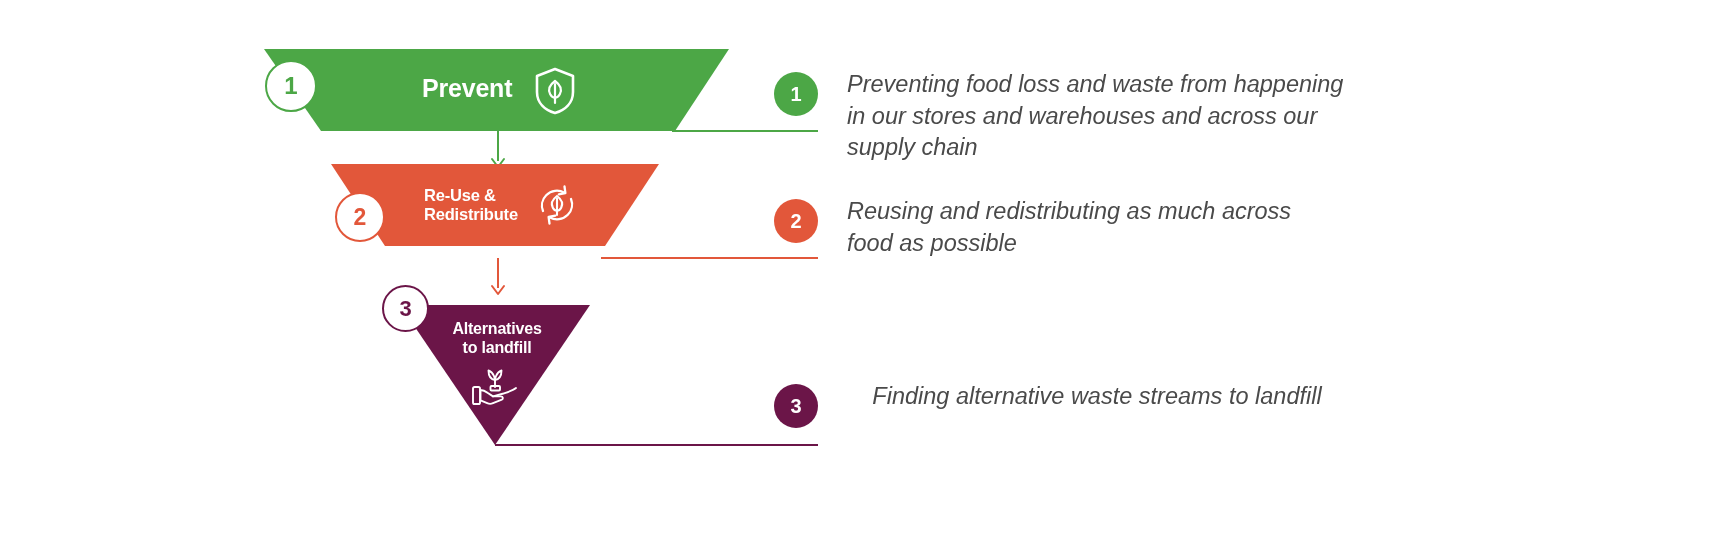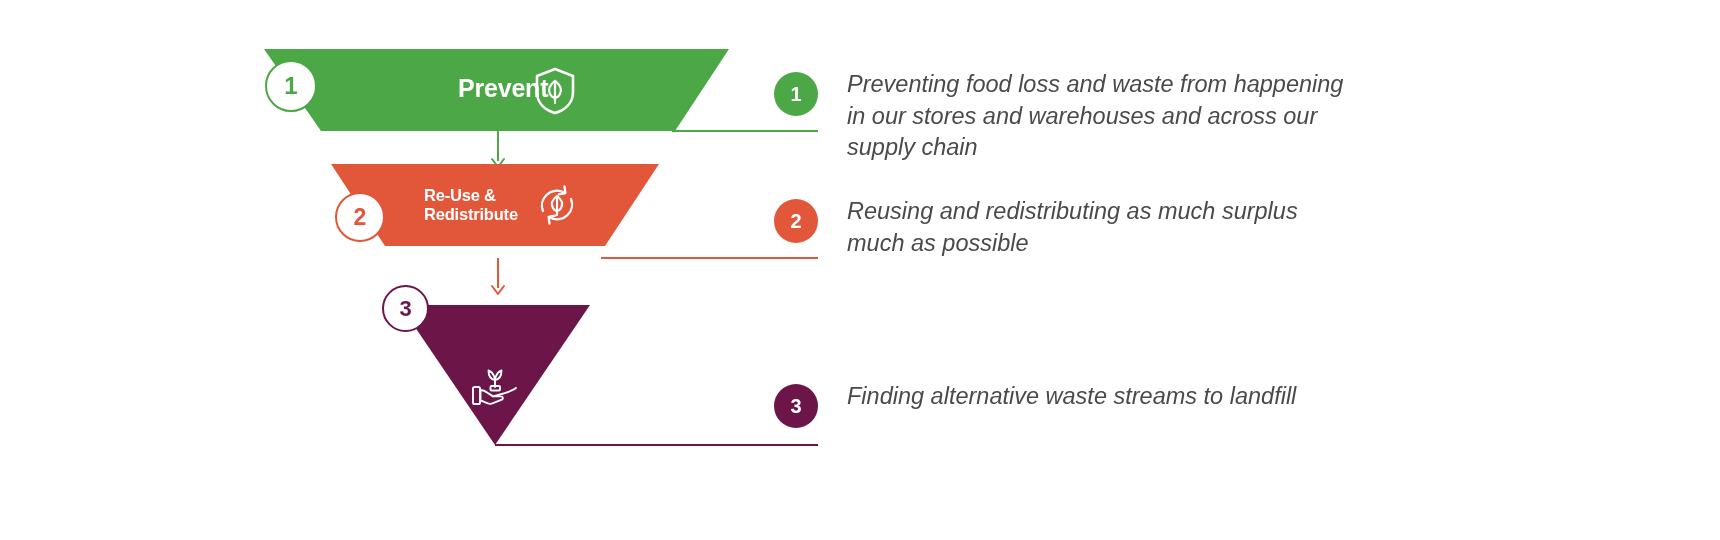--- a/index.html
+++ b/index.html
@@ -53,21 +53,21 @@
 <body>
 
 <div id="stage">
 
   <div class="funnel">
 
     <div class="band" style="left:264px;top:49px;width:465px;height:82px;">
       <svg class="shape" width="465" height="82" viewBox="0 0 465 82">
         <polygon points="0,0 465,0 411,82 57,82" fill="#4CA746"></polygon>
       </svg>
-      <div class="band-label" style="left:158px;top:25px;width:180px;font-size:25px;margin-left:36px;">Prevent</div>
+      <div class="band-label" style="left:158px;top:25px;width:180px;font-size:25px;">Prevent</div>
 
       <svg class="icon" style="left:268px;top:17px;" width="46" height="50" viewBox="0 0 46 50">
         <path d="M23 3 L41 10 V26 C41 37 33 44 23 47 C13 44 5 37 5 26 V10 Z" fill="none" stroke="#ffffff" stroke-width="2.6" stroke-linejoin="round"></path>
         <path d="M23 15 C17.5 19 16 24 18.2 28.2 C19.6 30.9 22 31.6 23 31.6
                  C24 31.6 26.4 30.9 27.8 28.2 C30 24 28.5 19 23 15 Z" fill="none" stroke="#ffffff" stroke-width="2.2"></path>
         <line x1="23" y1="18" x2="23" y2="37" stroke="#ffffff" stroke-width="2.2" stroke-linecap="round"></line>
       </svg>
     </div>
 
     <div class="step-circle" style="left:265px;top:60px;width:52px;height:52px;border:2.5px solid #4CA746;color:#4CA746;font-size:24px;">
@@ -107,20 +107,22 @@
 
     <svg class="connector" style="left:488px;top:258px;" width="20" height="38" viewBox="0 0 20 38">
       <line x1="10" y1="0" x2="10" y2="30" stroke="#E2573A" stroke-width="2"></line>
       <path d="M4 28 L10 36 L16 28" fill="none" stroke="#E2573A" stroke-width="2" stroke-linecap="round" stroke-linejoin="round"></path>
     </svg>
 
     <div class="band" style="left:400px;top:305px;width:190px;height:140px;">
       <svg class="shape" width="190" height="140" viewBox="0 0 190 140">
         <polygon points="0,0 190,0 95,140" fill="#6B1548"></polygon>
       </svg>
+      <div class="band-label" style="left:22px;top:15px;width:150px;font-size:16px;text-align:center;">Alternatives
+to landfill</div>
 
       <svg class="icon" style="left:70px;top:58px;" width="50" height="44" viewBox="0 0 50 44">
         <path d="M25 17 C25 17 24.4 9.5 18.5 7.5 C18.5 13.5 21 16.4 25 17 Z" fill="none" stroke="#ffffff" stroke-width="1.9" stroke-linejoin="round"></path>
         <path d="M25 17 C25 17 25.6 9.5 31.5 7.5 C31.5 13.5 29 16.4 25 17 Z" fill="none" stroke="#ffffff" stroke-width="1.9" stroke-linejoin="round"></path>
         <line x1="25" y1="16" x2="25" y2="24" stroke="#ffffff" stroke-width="1.9" stroke-linecap="round"></line>
         <rect x="20.5" y="23" width="9.5" height="4.5" rx="1" fill="none" stroke="#ffffff" stroke-width="1.9"></rect>
         <rect x="3" y="24" width="7" height="17" rx="1.6" fill="none" stroke="#ffffff" stroke-width="1.9"></rect>
         <path d="M10.5 27 C13 27 15.5 28.2 17.5 29.8 L23 33.4 L31 33.4
                  C33 33.4 33.6 35.8 31.8 36.6 L23 40.2
                  C21.2 41 19 41 17.2 40.2 L10.5 37.4 Z" fill="none" stroke="#ffffff" stroke-width="1.9" stroke-linejoin="round" stroke-linecap="round"></path>
@@ -141,24 +143,24 @@
       <div class="badge" style="background:#4CA746;">
         <span>1</span>
       </div>
       <div class="desc" style="margin-top:-3px;width:500px;">Preventing food loss and waste from happening in our stores and warehouses and across our supply chain</div>
     </div>
 
     <div class="row" style="left:774px;top:199px;width:600px;">
       <div class="badge" style="background:#E2573A;">
         <span>2</span>
       </div>
-      <div class="desc" style="margin-top:-3px;width:480px;">Reusing and redistributing as much surplus much as possible</div>
+      <div class="desc" style="margin-top:-3px;width:480px;">Reusing and redistributing as much across food as possible</div>
     </div>
 
     <div class="row" style="left:774px;top:384px;width:600px;">
       <div class="badge" style="background:#6B1548;">
         <span>3</span>
       </div>
-      <div class="desc" style="margin-top:-3px;width:500px;">Finding alternative waste streams to landfill</div>
+      <div class="desc" style="margin-top:-3px;width:500px;text-align:center;">Finding alternative waste streams to landfill</div>
     </div>
 
   </div>
 </div>
 
 </body></html>

